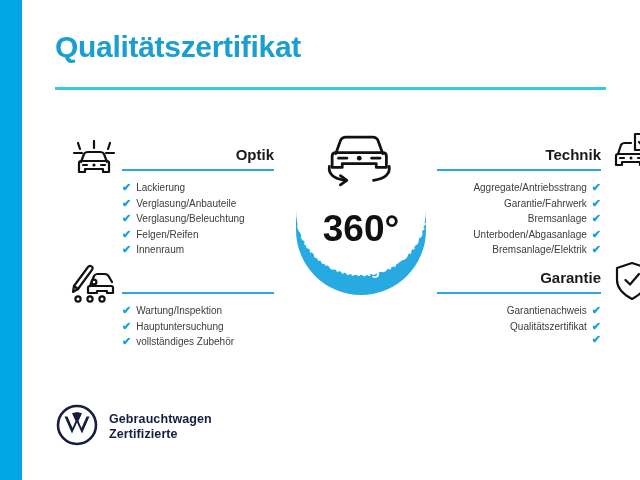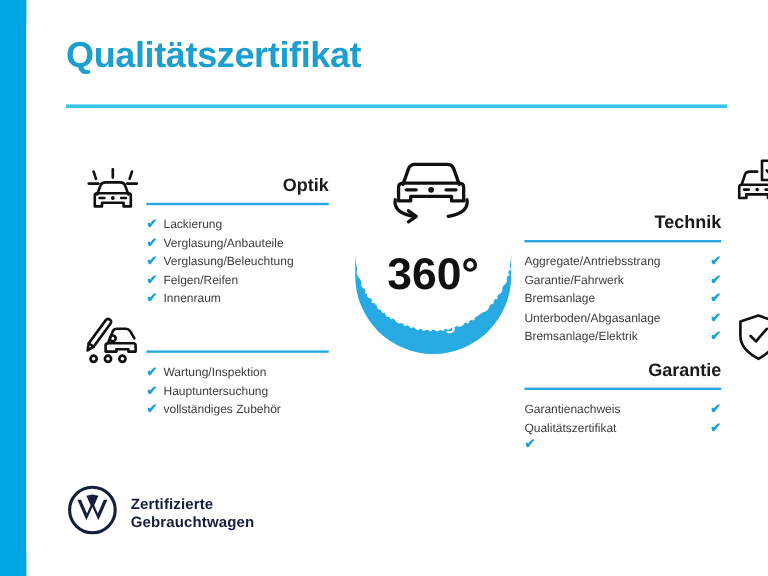--- a/index.html
+++ b/index.html
@@ -16,21 +16,20 @@
   }
   .edge-bar {
     position:absolute; left:0; top:0;
     width:22px; height:480px;
     background:#00A5E3;
   }
   .sheet {
     position:absolute;
     left:22px; top:0; right:0; bottom:0;
     background:#ffffff;
-    border-radius:23px;
   }
 
   
   .title {
     position:absolute;
     left:33px; top:30px;
     font-size:30px;
     font-weight:bold;
     color:#1B9FD0;
     letter-spacing:-0.3px;
@@ -75,22 +74,22 @@
     color:#18A0DC;
     font-size:11px;
     font-weight:bold;
     line-height:1;
   }
 
   
   .col-left .sec-title { text-align:right; }
   .col-left .sec-item { justify-content:flex-start; }
   
-  .col-right .sec-title { text-align:right;margin-top:31px; }
-  .col-right .sec-item { justify-content:space-between; }
+  .col-right .sec-title { text-align:right; }
+  .col-right .sec-item { justify-content:flex-end; }
 
   
   #sec-optik    { left:100px; top:145px; width:152px; }
   #sec-wartung  { left:100px; top:268px; width:152px; }
   #sec-technik  { left:415px; top:145px; width:164px; }
   #sec-garantie { left:415px; top:268px; width:164px; }
 
   
   .icon { position:absolute; }
   #icon-optik    { left:50px;  top:140px; }
@@ -325,19 +324,19 @@
     <div id="footer">
       <div>
         <svg width="42" height="42" viewBox="0 0 42 42">
           <circle cx="21" cy="21" r="19" fill="none" stroke="#151F3D" stroke-width="2.6"></circle>
           <path d="M8.5 12.5 L16 29.5 L21 18.5 L26 29.5 L33.5 12.5
                    L30.5 12.5 L25.5 24 L22.5 17 L26 9.2
                    L21 8 L16 9.2 L19.5 17 L16.5 24 L11.5 12.5 Z" fill="#151F3D"></path>
         </svg>
       </div>
       <div>
+        <div class="vw-text">Gebrauchtwagen</div>
         <div class="vw-text">Zertifizierte</div>
-        <div class="vw-text">Gebrauchtwagen</div>
       </div>
     </div>
 
   </div>
 </div>
 
 </body></html>

